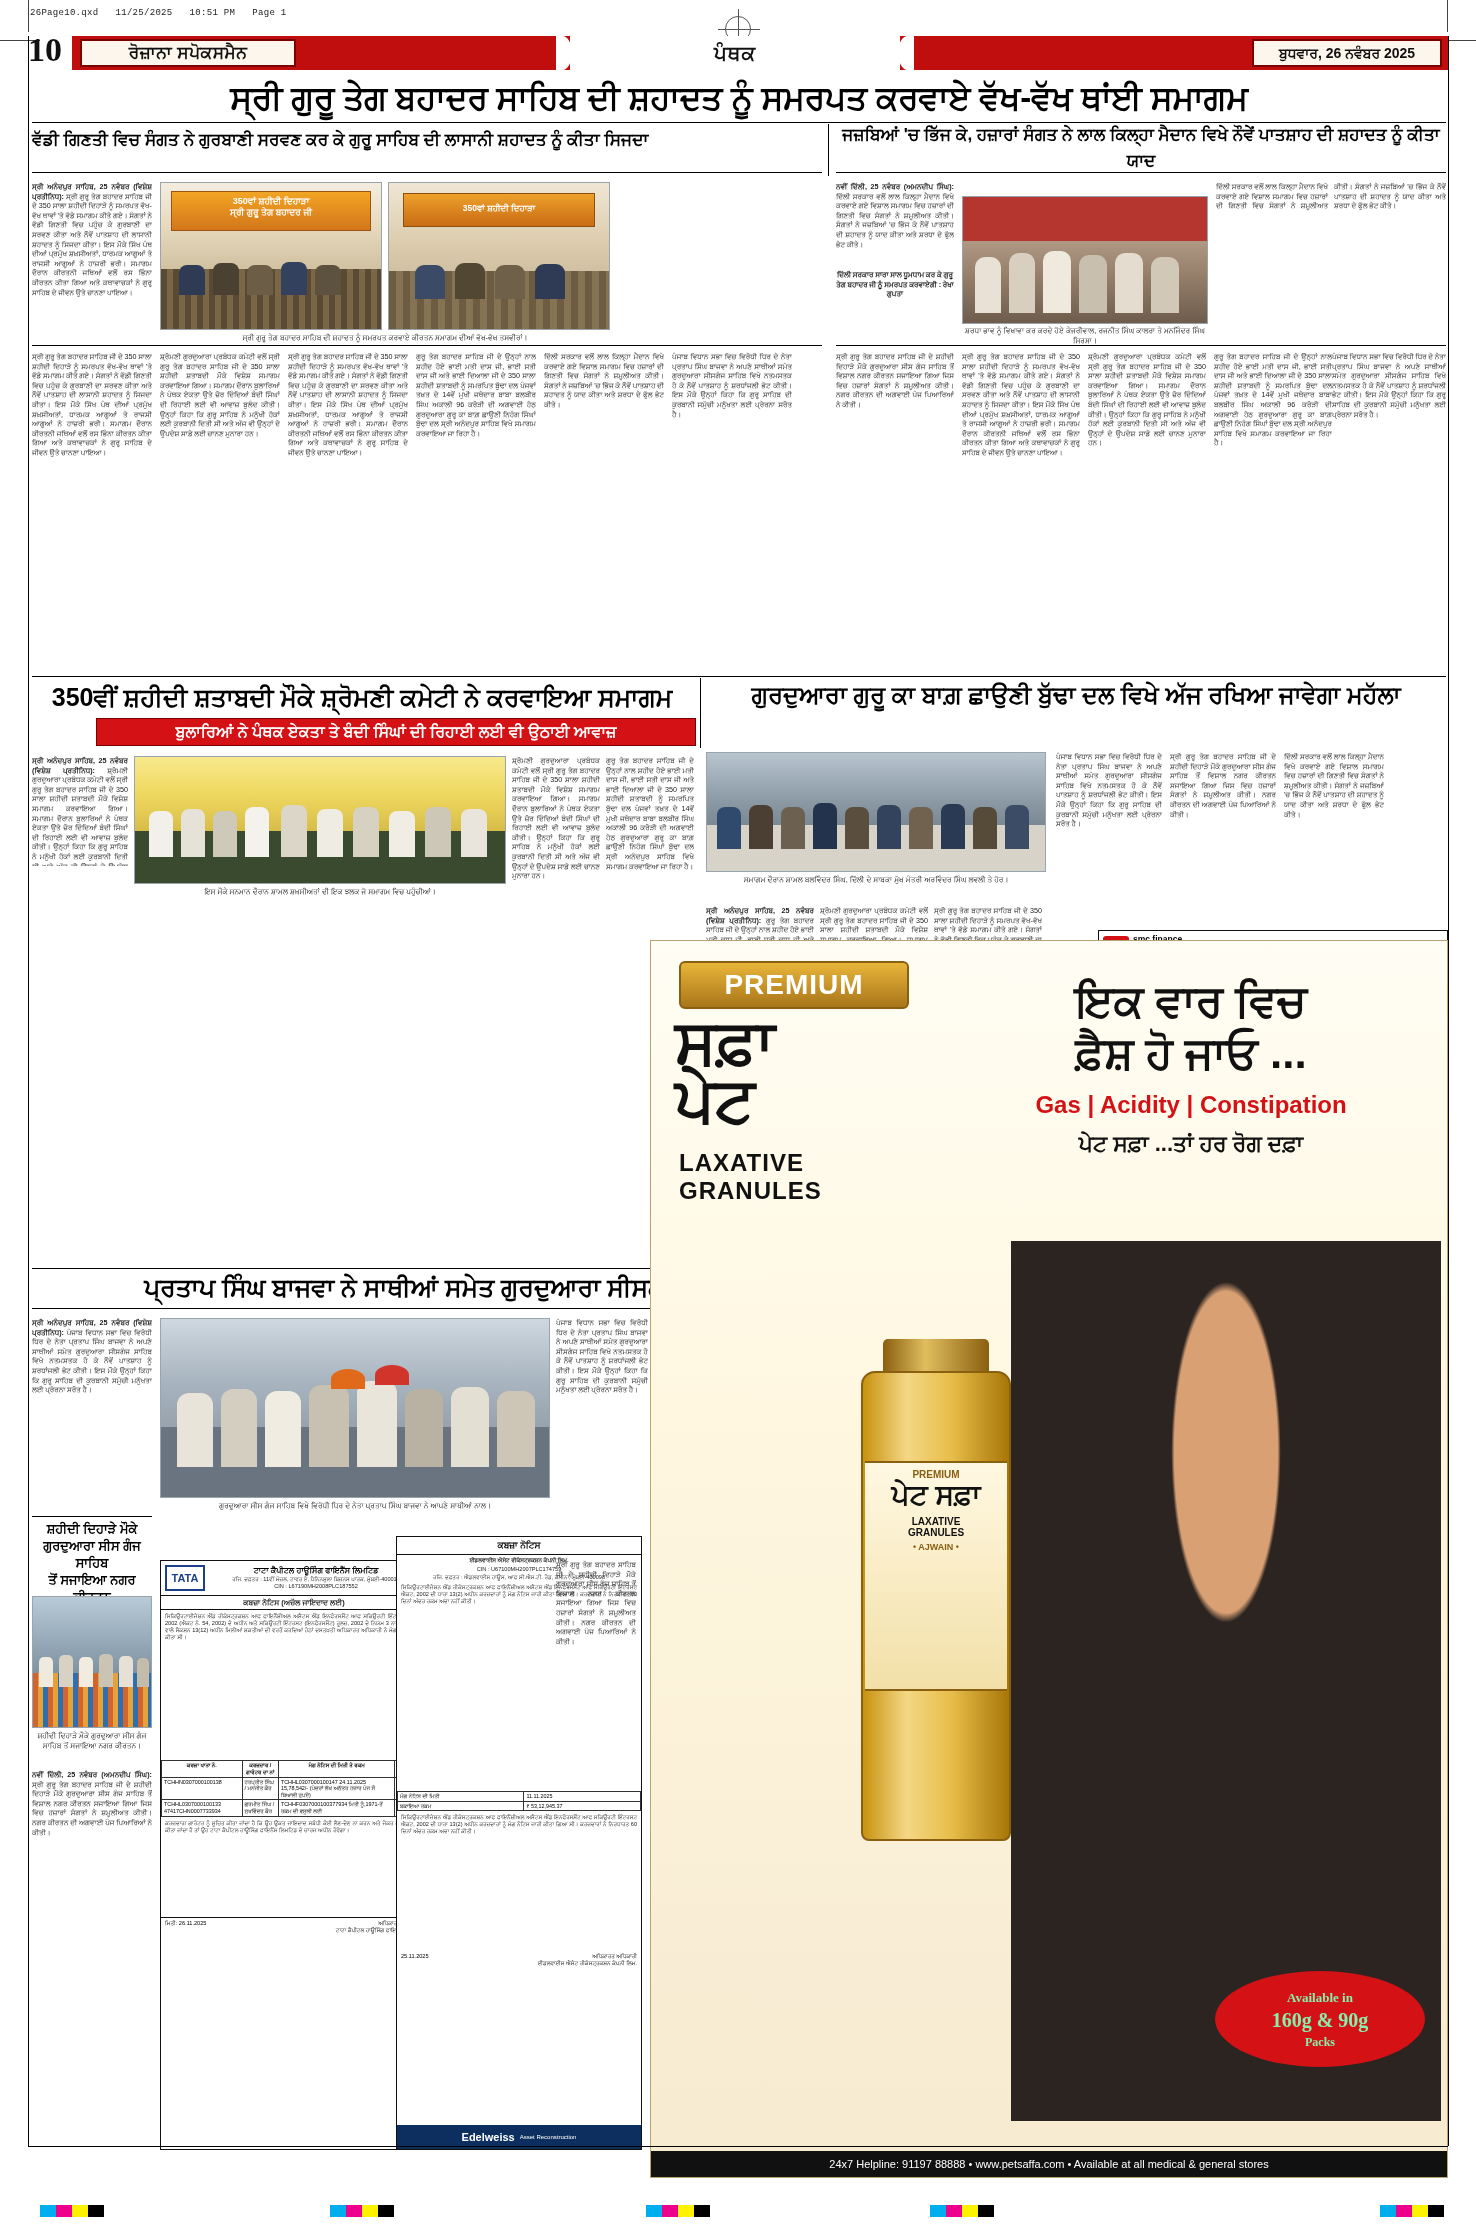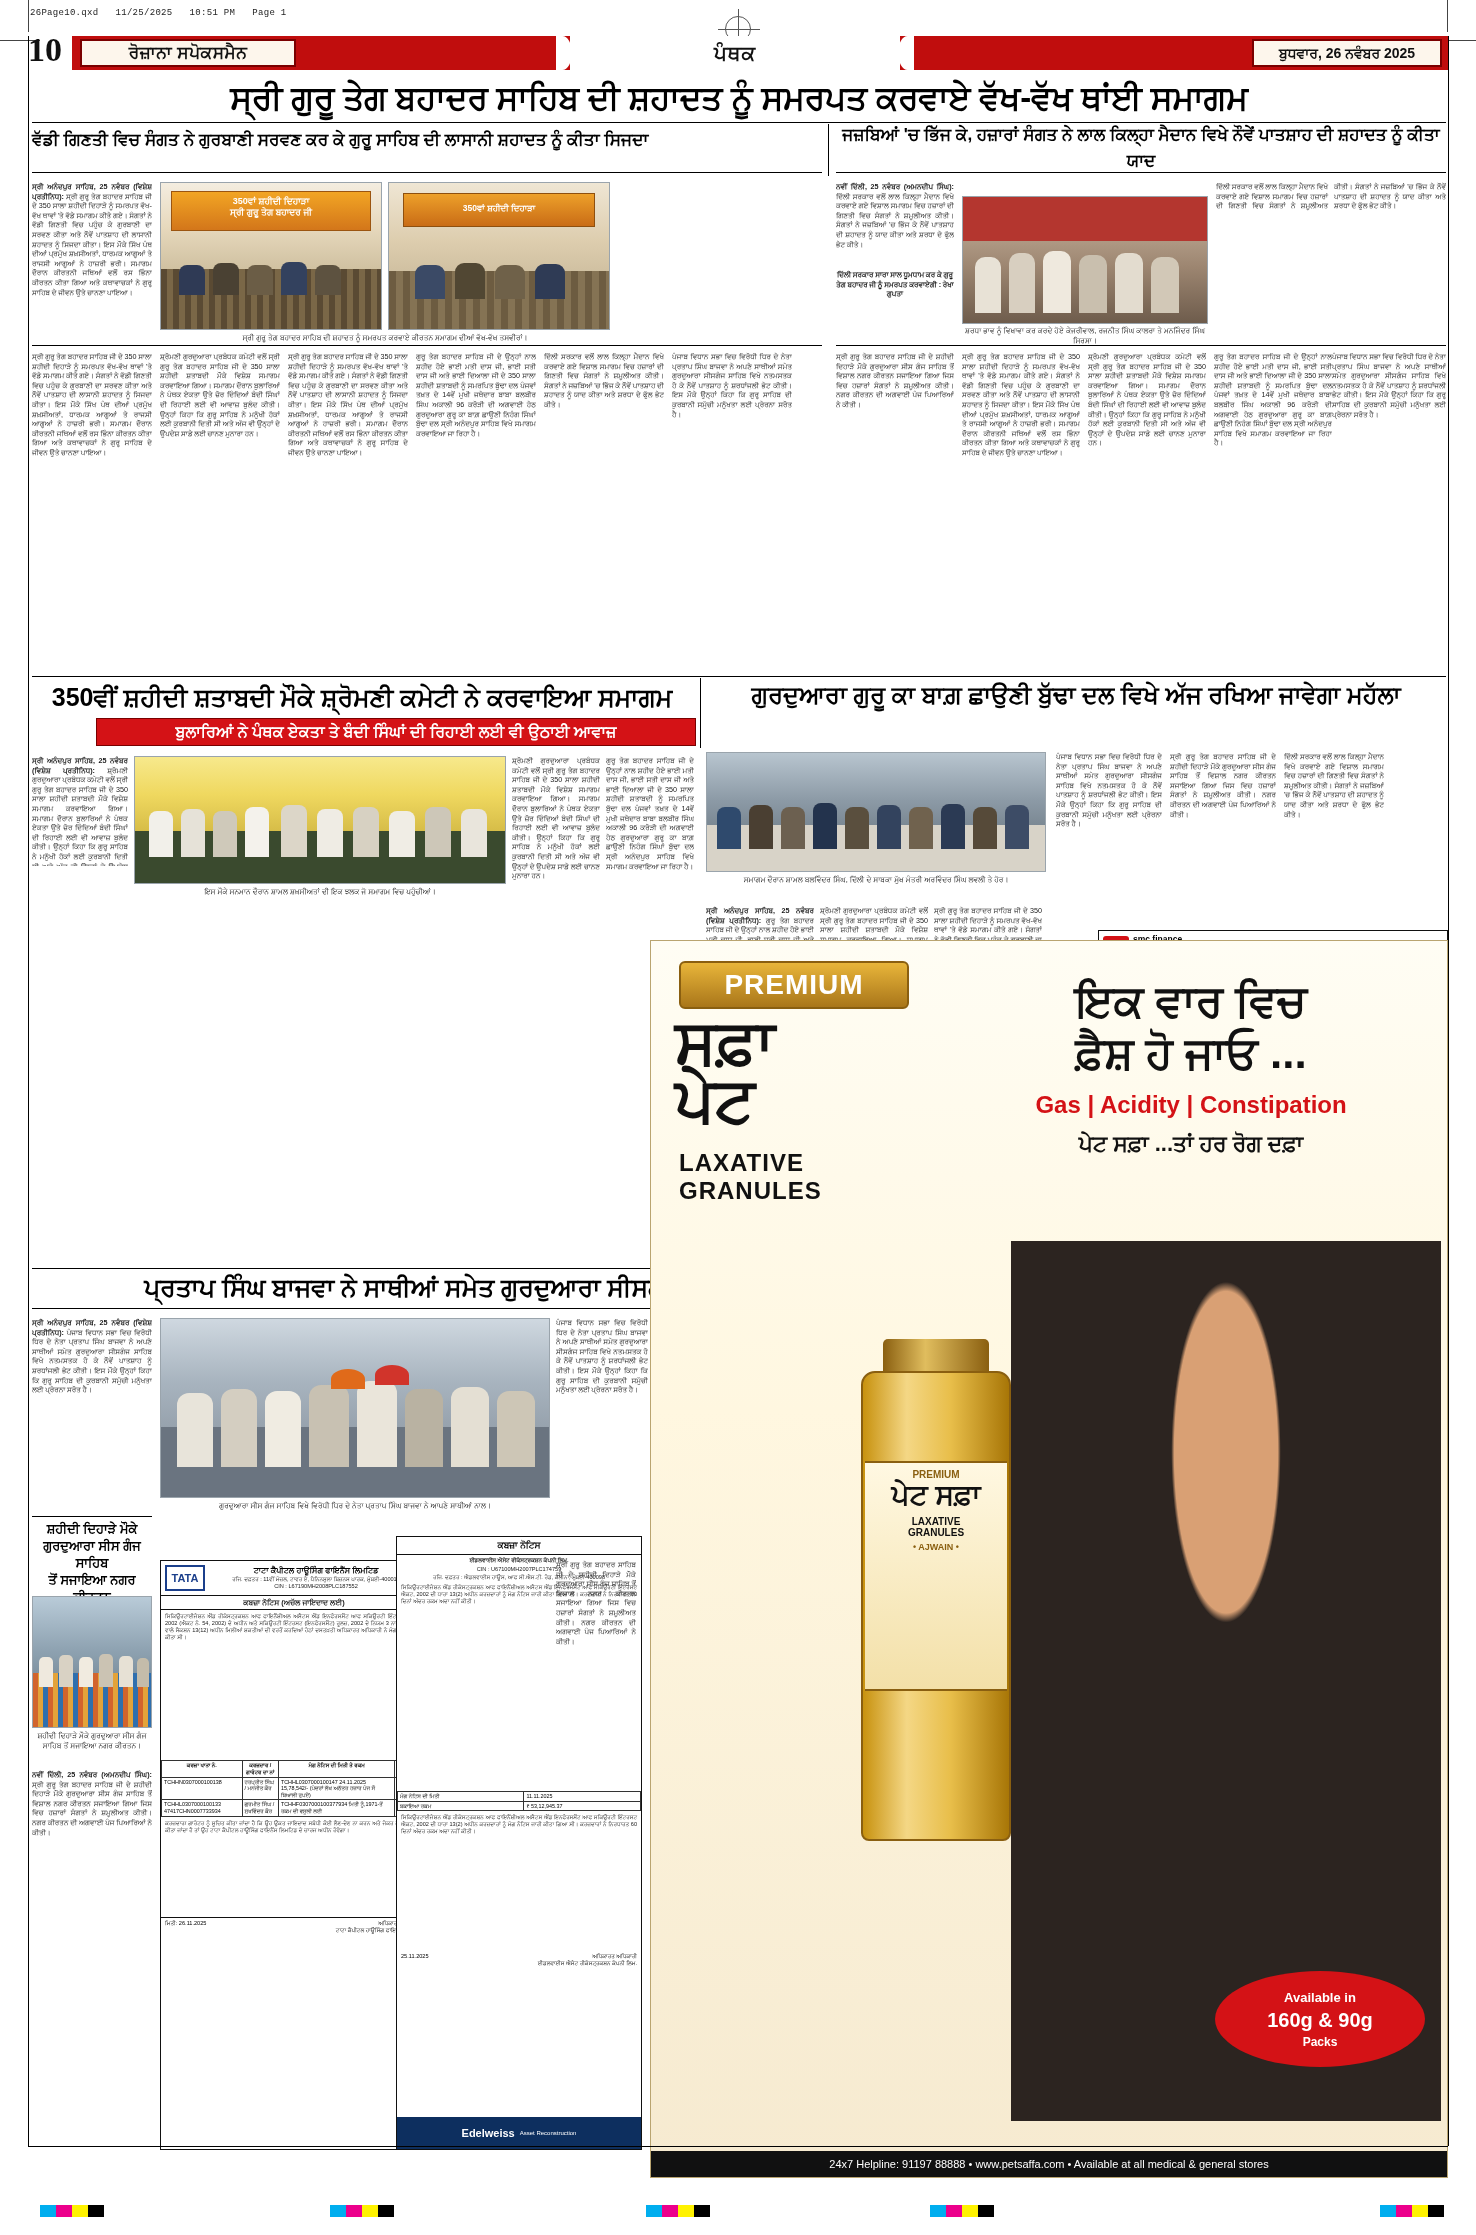--- a/index.html
+++ b/index.html
@@ -195,22 +195,22 @@
     border-top:2px solid #8a5f10; border-bottom:2px solid #8a5f10;
     text-align:center; padding-top:6px;
   }
   .pet-man {
     position:absolute; left:360px; top:300px; width:430px; height:880px;
     background:radial-gradient(ellipse at 50% 24%, #d9a074 0 17%, #2c2420 18% 100%);
   }
   .pet-avail {
     position:absolute; right:22px; bottom:110px; width:210px; height:96px;
     background:#d41216; border-radius:50%;
-    color:#ffffff; text-align:center; padding-top:16px;
-    font-size:17px; font-weight:bold; line-height:22px;
+    color:#86efac; text-align:center; padding-top:16px;
+    font-size:17px; font-weight:bold; line-height:22px;font-family:Liberation Serif, serif;
   }
   .pet-foot {
     position:absolute; left:0; right:0; bottom:0; height:26px;
     background:#111; color:#fff; font-size:11px;
     display:flex; align-items:center; justify-content:center;
   }
 
   
   .cbar { position:absolute; bottom:18px; height:12px; display:flex; }
   .cbar span { width:16px; height:12px; display:block; }
@@ -531,21 +531,21 @@
         <td>₹ 53,12,945.37</td>
       </tr>
     </tbody>
       </table>
     <div class="tiny" style="padding:3px 4px;height:140px;overflow:hidden;">ਸਿਕਿਉਰਟਾਈਜੇਸ਼ਨ ਐਂਡ ਰੀਕੰਸਟ੍ਰਕਸ਼ਨ ਆਫ ਫਾਇਨੈਂਸ਼ੀਅਲ ਅਸੈਟਸ ਐਂਡ ਇਨਫੋਰਸਮੈਂਟ ਆਫ ਸਕਿਉਰਟੀ ਇੰਟਰਸਟ ਐਕਟ, 2002 ਦੀ ਧਾਰਾ 13(2) ਅਧੀਨ ਕਰਜ਼ਦਾਰਾਂ ਨੂੰ ਮੰਗ ਨੋਟਿਸ ਜਾਰੀ ਕੀਤਾ ਗਿਆ ਸੀ। ਕਰਜ਼ਦਾਰਾਂ ਨੇ ਨਿਰਧਾਰਤ 60 ਦਿਨਾਂ ਅੰਦਰ ਰਕਮ ਅਦਾ ਨਹੀਂ ਕੀਤੀ।</div>
     <div style="display:flex;justify-content:space-between;padding:2px 4px;font-size:5.6px;">
       <span>25.11.2025</span>
       <span style="text-align:right;white-space:pre-line;">ਅਧਿਕਾਰਤ ਅਧਿਕਾਰੀ
 ਈਡਲਵਾਈਸ ਐਸੇਟ ਰੀਕੰਸਟ੍ਰਕਸ਼ਨ ਕੰਪਨੀ ਲਿਮ.</span>
     </div>
-    <div style="position:absolute;left:0;right:0;bottom:0;height:32px;background:#0d2f5f;color:#fff;
+    <div style="position:absolute;left:0;right:0;bottom:0;height:24px;background:#0d2f5f;color:#fff;
                 display:flex;align-items:center;justify-content:center;gap:5px;">
       <span style="font-size:11px;font-weight:bold;">Edelweiss</span>
       <span style="font-size:6px;">Asset Reconstruction</span>
     </div>
   </div>
 
   <div class="col" style="left:650px; top:1318px; width:88px; height:220px;"><span>ਗੁਰੂ ਤੇਗ ਬਹਾਦਰ ਸਾਹਿਬ ਜੀ ਦੇ ਉਨ੍ਹਾਂ ਨਾਲ ਸ਼ਹੀਦ ਹੋਏ ਭਾਈ ਮਤੀ ਦਾਸ ਜੀ, ਭਾਈ ਸਤੀ ਦਾਸ ਜੀ ਅਤੇ ਭਾਈ ਦਿਆਲਾ ਜੀ ਦੇ 350 ਸਾਲਾ ਸ਼ਹੀਦੀ ਸ਼ਤਾਬਦੀ ਨੂੰ ਸਮਰਪਿਤ ਬੁੱਢਾ ਦਲ ਪੰਜਵਾਂ ਤਖ਼ਤ ਦੇ 14ਵੇਂ ਮੁਖੀ ਜਥੇਦਾਰ ਬਾਬਾ ਬਲਬੀਰ ਸਿੰਘ ਅਕਾਲੀ 96 ਕਰੋੜੀ ਦੀ ਅਗਵਾਈ ਹੇਠ ਗੁਰਦੁਆਰਾ ਗੁਰੂ ਕਾ ਬਾਗ਼ ਛਾਉਣੀ ਨਿਹੰਗ ਸਿੰਘਾਂ ਬੁੱਢਾ ਦਲ ਸ੍ਰੀ ਅਨੰਦਪੁਰ ਸਾਹਿਬ ਵਿਖੇ ਸਮਾਗਮ ਕਰਵਾਇਆ ਜਾ ਰਿਹਾ ਹੈ।</span></div>
   <div class="col" style="left:556px; top:1560px; width:80px; height:300px;"><span>ਸ੍ਰੀ ਗੁਰੂ ਤੇਗ ਬਹਾਦਰ ਸਾਹਿਬ ਜੀ ਦੇ ਸ਼ਹੀਦੀ ਦਿਹਾੜੇ ਮੌਕੇ ਗੁਰਦੁਆਰਾ ਸੀਸ ਗੰਜ ਸਾਹਿਬ ਤੋਂ ਵਿਸ਼ਾਲ ਨਗਰ ਕੀਰਤਨ ਸਜਾਇਆ ਗਿਆ ਜਿਸ ਵਿਚ ਹਜ਼ਾਰਾਂ ਸੰਗਤਾਂ ਨੇ ਸ਼ਮੂਲੀਅਤ ਕੀਤੀ। ਨਗਰ ਕੀਰਤਨ ਦੀ ਅਗਵਾਈ ਪੰਜ ਪਿਆਰਿਆਂ ਨੇ ਕੀਤੀ।</span></div>
 
   <div class="petad">

